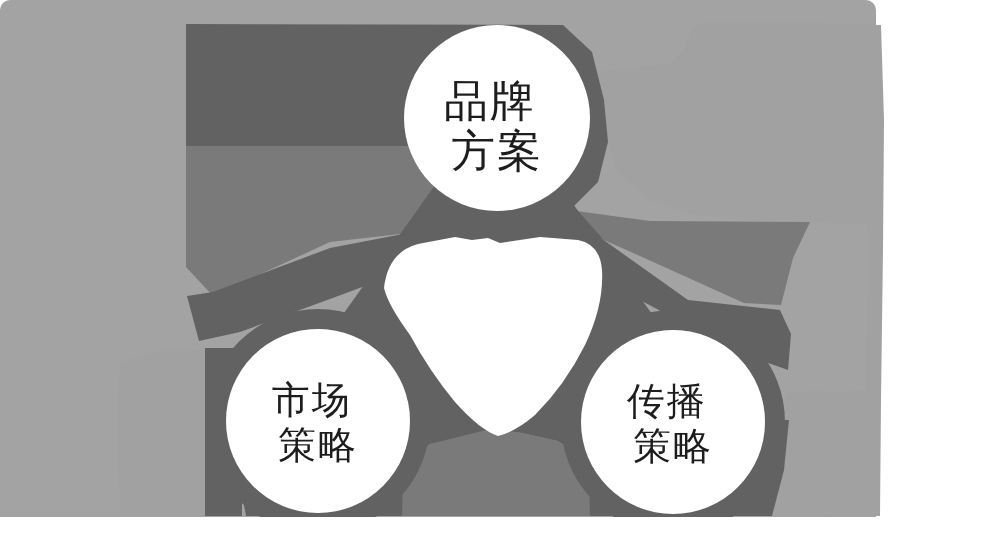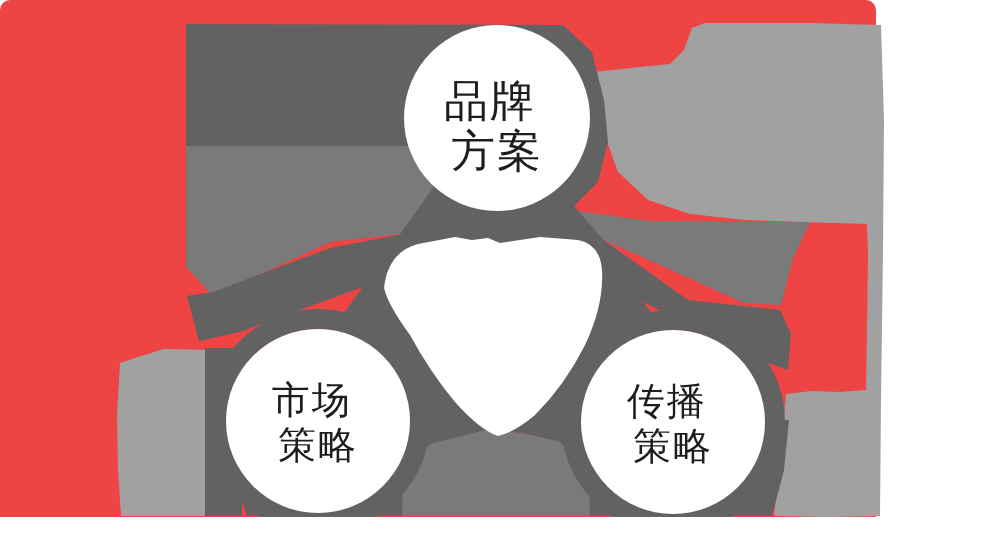--- a/index.html
+++ b/index.html
@@ -7,21 +7,21 @@
     padding: 0;
     background: #ffffff;
     width: 1000px;
     height: 552px;
     overflow: hidden;
   }
   .stage {
     position: relative;
     width: 876px;
     height: 552px;
-    background: #ef4444;
+    background: #a3a3a3;
     font-family: "Liberation Sans", "DejaVu Sans", sans-serif;
     border-radius: 10px;
   }
   svg { display: block; }
   .node-label {
     font-family: "Liberation Sans", "DejaVu Sans", sans-serif;
     font-weight: 400;
     text-anchor: middle;
   }
   .node-label.top { font-size: 44px; letter-spacing: 2px; }

